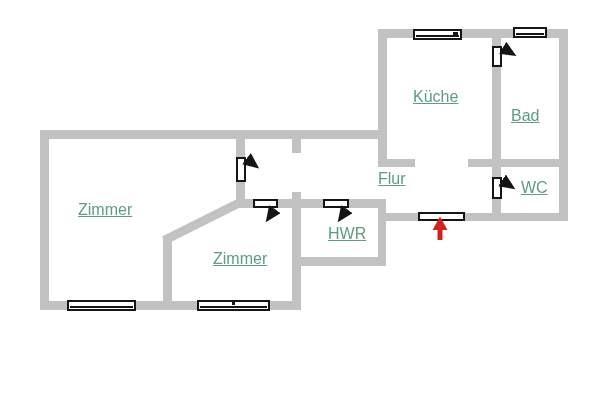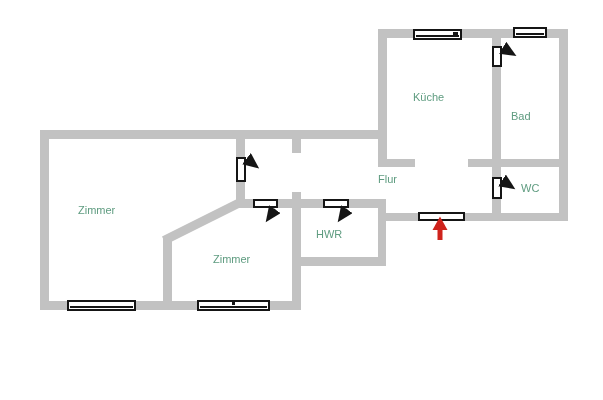--- a/index.html
+++ b/index.html
@@ -19,21 +19,21 @@
   .window .pane{position:absolute;left:1px;right:1px;bottom:1px;height:2px;background:#151515;}
   .window .latch{position:absolute;right:2px;bottom:3px;width:5px;height:3px;background:#151515;}
   .window .tick{position:absolute;left:50%;top:-1px;width:3px;height:4px;margin-left:-2px;background:#151515;}
   .door{
     position:absolute;background:#ffffff;
     border:2px solid #151515;box-sizing:border-box;z-index:3;
   }
   .arrows{position:absolute;left:0;top:0;z-index:4;pointer-events:none;}
   .room-label{
     position:absolute;color:var(--label,#5f9c80);
-    font-size:11px;line-height:16px;white-space:nowrap;z-index:5;
+    font-size:16px;line-height:16px;white-space:nowrap;z-index:5;text-decoration:underline;
   }
 </style>
 </head>
 <body>
 
 <div class="canvas">
 
   <div class="wall" style="left:40px;top:130px;width:347px;height:9px;"></div>
   <div class="wall" style="left:40px;top:130px;width:9px;height:180px;"></div>
   <div class="wall" style="left:40px;top:301px;width:261px;height:9px;"></div>
@@ -92,15 +92,15 @@
       <polygon points="440,216.5 432.5,230 447.5,230" fill="var(--entry-arrow,#cf231c)"></polygon>
     </g>
   </svg>
 
   <div class="room-label" style="left:78px;top:202px;">Zimmer</div>
   <div class="room-label" style="left:213px;top:251px;">Zimmer</div>
   <div class="room-label" style="left:413px;top:89px;">Küche</div>
   <div class="room-label" style="left:511px;top:108px;">Bad</div>
   <div class="room-label" style="left:521px;top:180px;">WC</div>
   <div class="room-label" style="left:378px;top:171px;">Flur</div>
-  <div class="room-label" style="left:316px;top:226px;">HWR</div>
+  <div class="room-label" style="left:328px;top:226px;">HWR</div>
 
 </div>
 
 </body></html>

